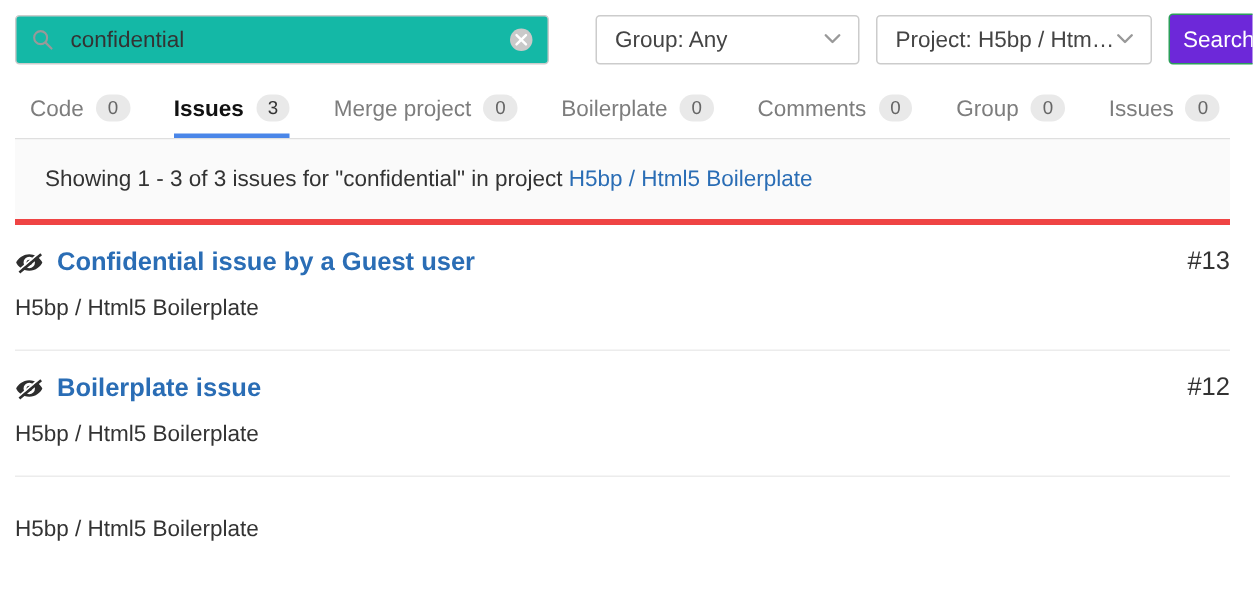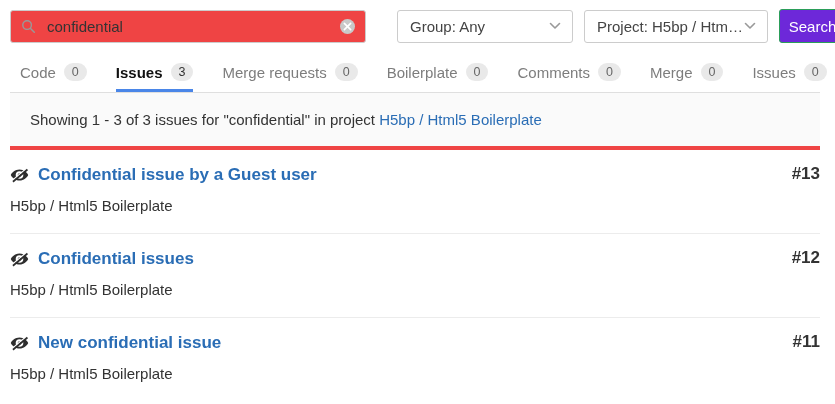--- a/index.html
+++ b/index.html
@@ -8,21 +8,21 @@
     width:835px; height:404px; overflow:hidden;
     background:#ffffff;
     font-family:"Liberation Sans", sans-serif;
     color:#2e2e2e;
   }
 
   
   .search-row { display:flex; align-items:center; padding:9px 15px 9px 10px; gap:11px; }
   .search-input-wrap {
     flex:0 0 356px; height:33px; border:1px solid #cccccc; border-radius:3px;
-    display:flex; align-items:center; padding:0 10px; background:#ef4444;
+    display:flex; align-items:center; padding:0 10px; background:#14b8a6;
   }
   .search-input {
     border:none; outline:none; flex:1; min-width:0;
     font-family:"Liberation Sans", sans-serif;
     font-size:15px; color:#333; margin-left:9px; background:transparent;
   }
   .icon { display:inline-flex; align-items:center; justify-content:center; flex:none; }
   .clear-btn {
     width:15px; height:15px; border-radius:50%; background:#c9c9c9;
     display:flex; align-items:center; justify-content:center; cursor:pointer;
@@ -74,21 +74,21 @@
   
   .results { margin:0 15px 0 10px; }
   .result { padding:14px 0 18px; border-bottom:1px solid #ececec; }
   .result:last-child { border-bottom:none; }
   .result-head { display:flex; align-items:flex-start; justify-content:space-between; }
   .result-title {
     display:flex; align-items:center; gap:9px;
     color:#2a6db5; font-weight:bold; font-size:17px; text-decoration:none;
     cursor:pointer; line-height:21px;
   }
-  .result-id { font-weight:bold; font-size:17px; color:#333; }
+  .result-id { font-weight:normal; font-size:17px; color:#333; }
   .result-desc { margin-top:13px; font-size:15px; color:#333; line-height:18px; }
   .result-project { margin-top:12px; font-size:15px; color:#333; line-height:18px; }
 </style>
 </head>
 <body>
 
 <div class="search-row">
   <div class="search-input-wrap">
     <span class="icon">
       <svg width="15" height="15" viewBox="0 0 16 16">
@@ -129,33 +129,33 @@
 <div class="tabs">
   <div class="tab">
     <span>Code</span>
     <span class="badge">0</span>
   </div>
   <div class="tab active">
     <span>Issues</span>
     <span class="badge">3</span>
   </div>
   <div class="tab">
-    <span>Merge requests</span>
+    <span>Merge project</span>
     <span class="badge">0</span>
   </div>
   <div class="tab">
     <span>Boilerplate</span>
     <span class="badge">0</span>
   </div>
   <div class="tab">
     <span>Comments</span>
     <span class="badge">0</span>
   </div>
   <div class="tab">
-    <span>Merge</span>
+    <span>Group</span>
     <span class="badge">0</span>
   </div>
   <div class="tab">
     <span>Issues</span>
     <span class="badge">0</span>
   </div>
 </div>
 
 <div class="summary">
   <span>Showing 1 - 3 of 3 issues for "confidential" in project</span>
@@ -188,39 +188,24 @@
       <a class="result-title">
         <span class="icon">
           <svg width="19" height="16" viewBox="0 0 22 18">
             <path fill-rule="evenodd" fill="#2e2e2e" d="M11 2.6 C6 2.6 2.2 6.1 0.9 9 C2.2 11.9 6 15.4 11 15.4 C16 15.4 19.8 11.9 21.1 9 C19.8 6.1 16 2.6 11 2.6 Z
                  M11 13.4 A4.4 4.4 0 1 1 11 4.6 A4.4 4.4 0 0 1 11 13.4 Z"></path>
             <circle cx="11" cy="9" r="2.1" fill="#2e2e2e"></circle>
             <line x1="2.6" y1="15.4" x2="19.4" y2="1.2" stroke="#ffffff" stroke-width="1.6"></line>
             <line x1="3.4" y1="16.8" x2="20.2" y2="2.6" stroke="#2e2e2e" stroke-width="2"></line>
           </svg>
         </span>
-        <span>Confidential issues</span>
+        <span>Boilerplate issue</span>
       </a>
       <span class="result-id">#12</span>
     </div>
     <div class="result-project">H5bp / Html5 Boilerplate</div>
   </div>
 
   <div class="result">
-    <div class="result-head">
-      <a class="result-title">
-        <span class="icon">
-          <svg width="19" height="16" viewBox="0 0 22 18">
-            <path fill-rule="evenodd" fill="#2e2e2e" d="M11 2.6 C6 2.6 2.2 6.1 0.9 9 C2.2 11.9 6 15.4 11 15.4 C16 15.4 19.8 11.9 21.1 9 C19.8 6.1 16 2.6 11 2.6 Z
-                 M11 13.4 A4.4 4.4 0 1 1 11 4.6 A4.4 4.4 0 0 1 11 13.4 Z"></path>
-            <circle cx="11" cy="9" r="2.1" fill="#2e2e2e"></circle>
-            <line x1="2.6" y1="15.4" x2="19.4" y2="1.2" stroke="#ffffff" stroke-width="1.6"></line>
-            <line x1="3.4" y1="16.8" x2="20.2" y2="2.6" stroke="#2e2e2e" stroke-width="2"></line>
-          </svg>
-        </span>
-        <span>New confidential issue</span>
-      </a>
-      <span class="result-id">#11</span>
-    </div>
     <div class="result-project">H5bp / Html5 Boilerplate</div>
   </div>
 
 </div>
 
 </body></html>

